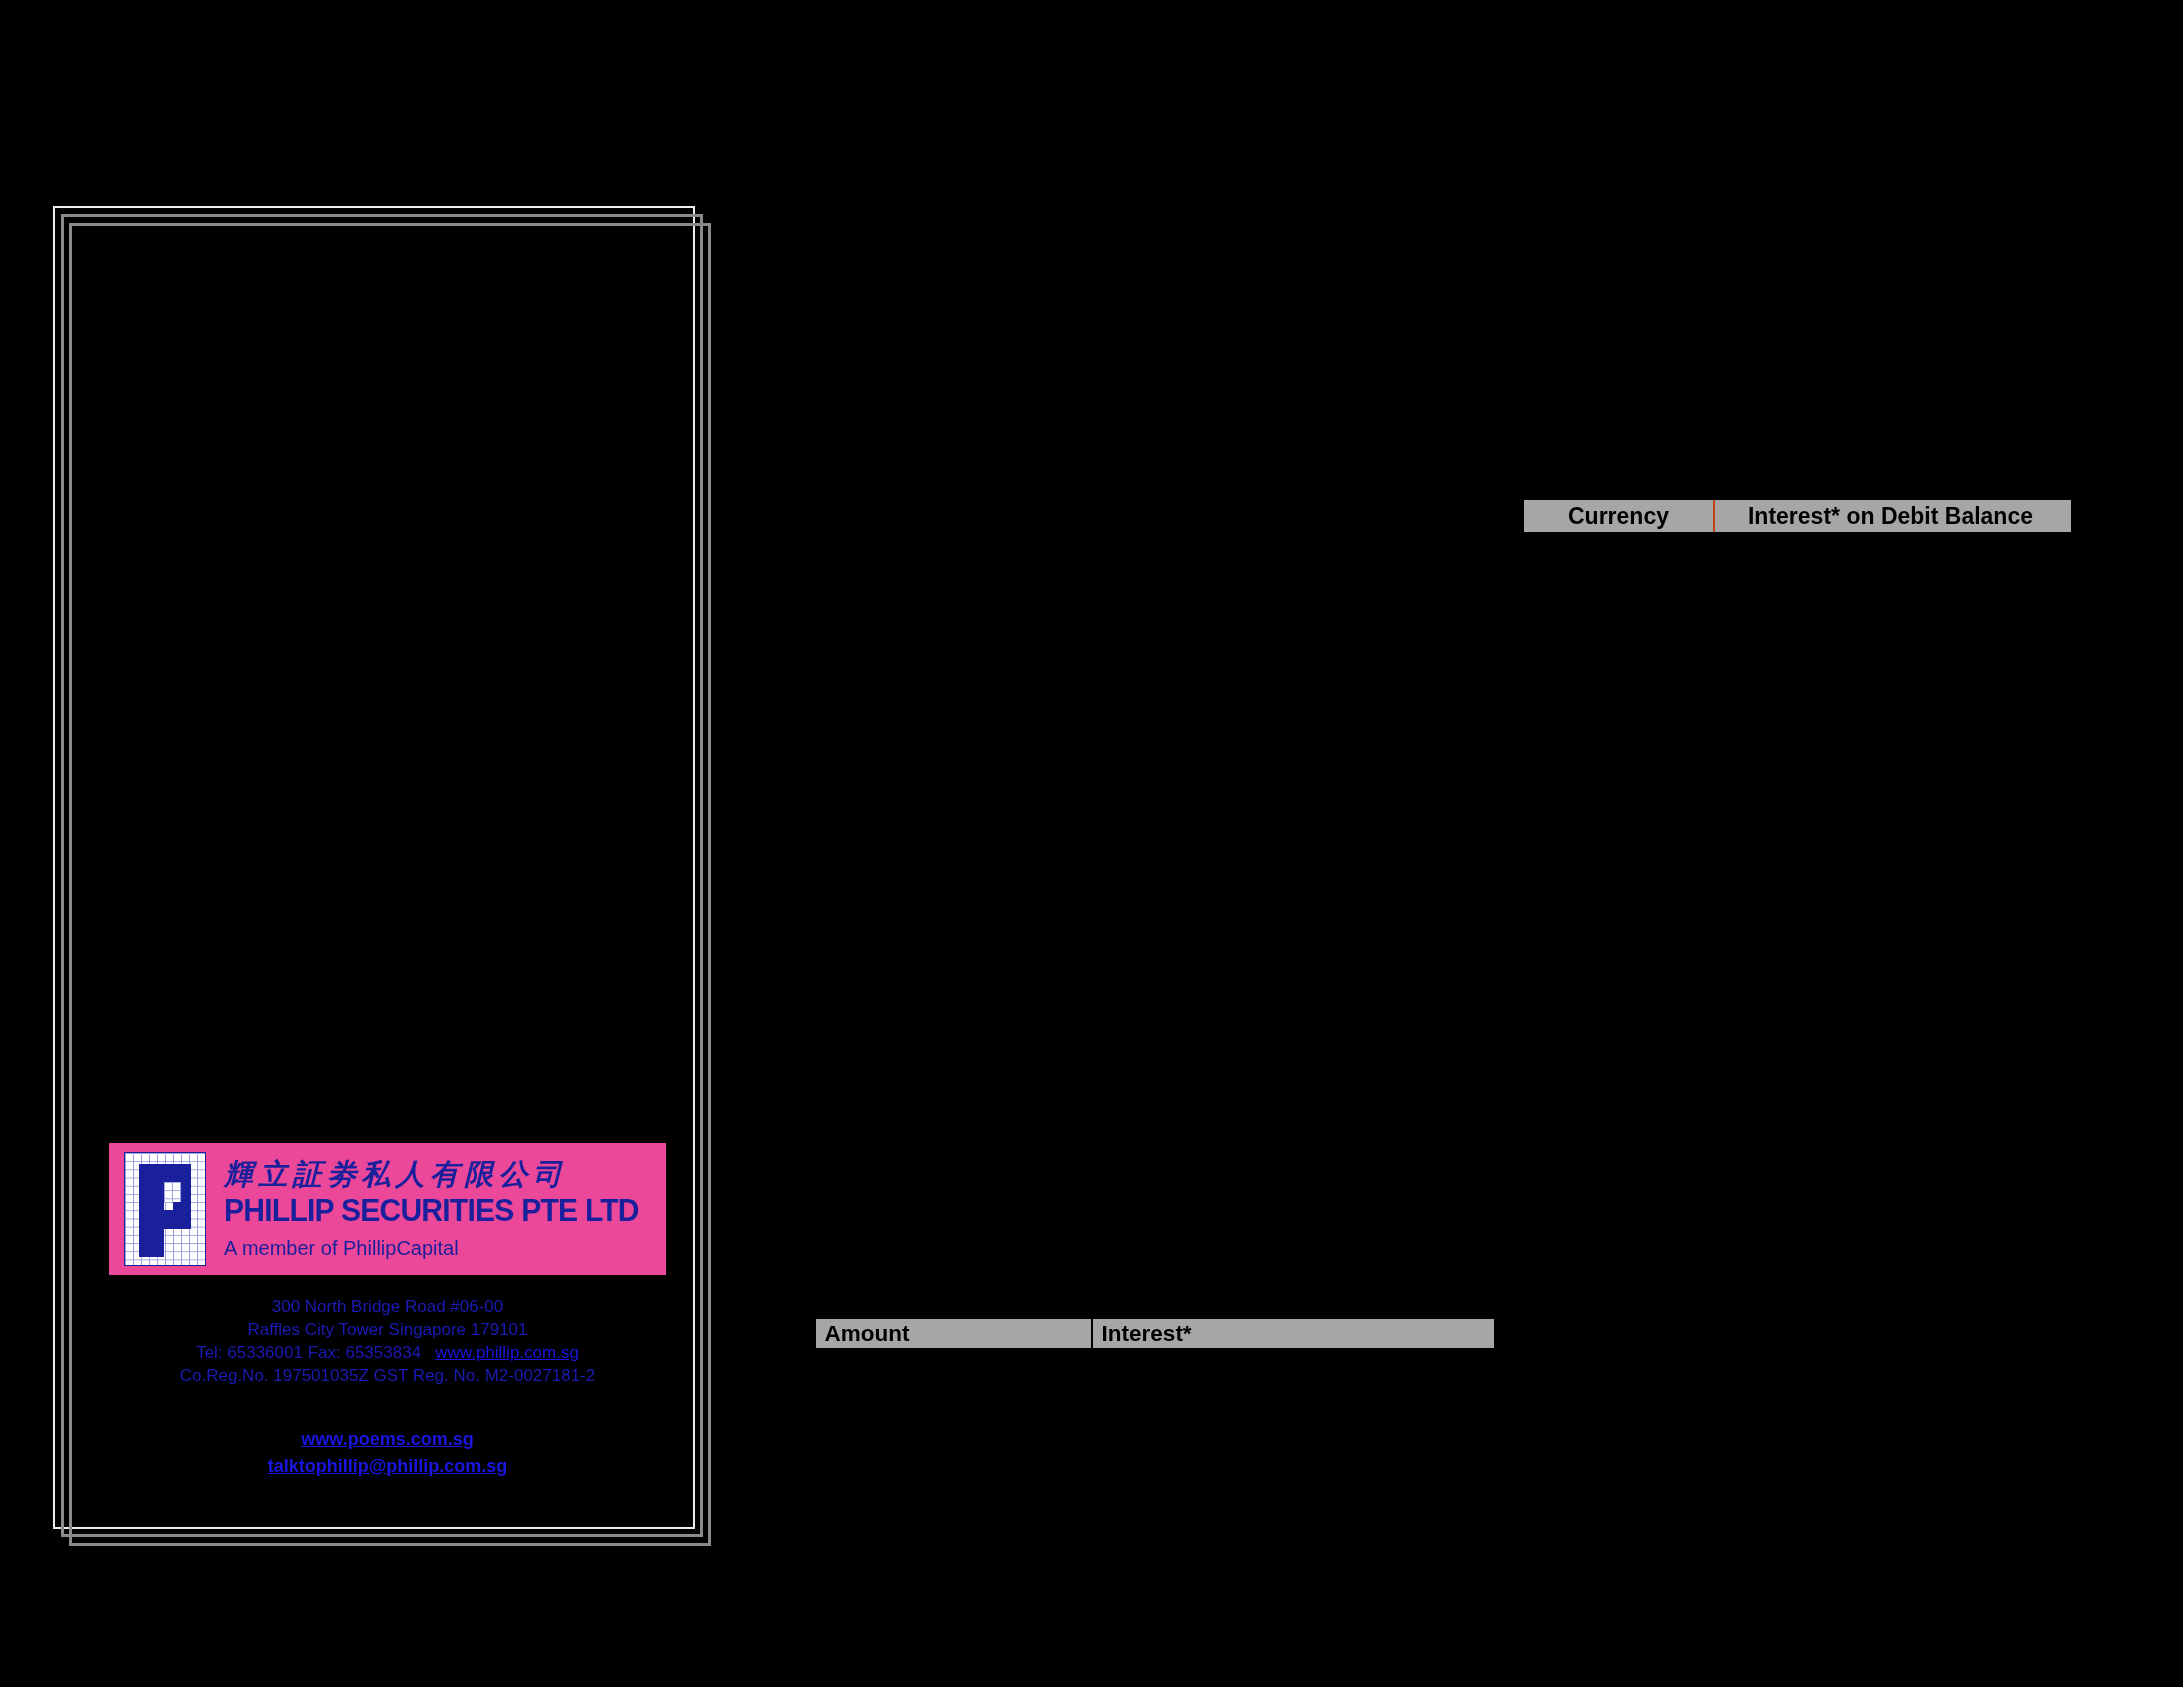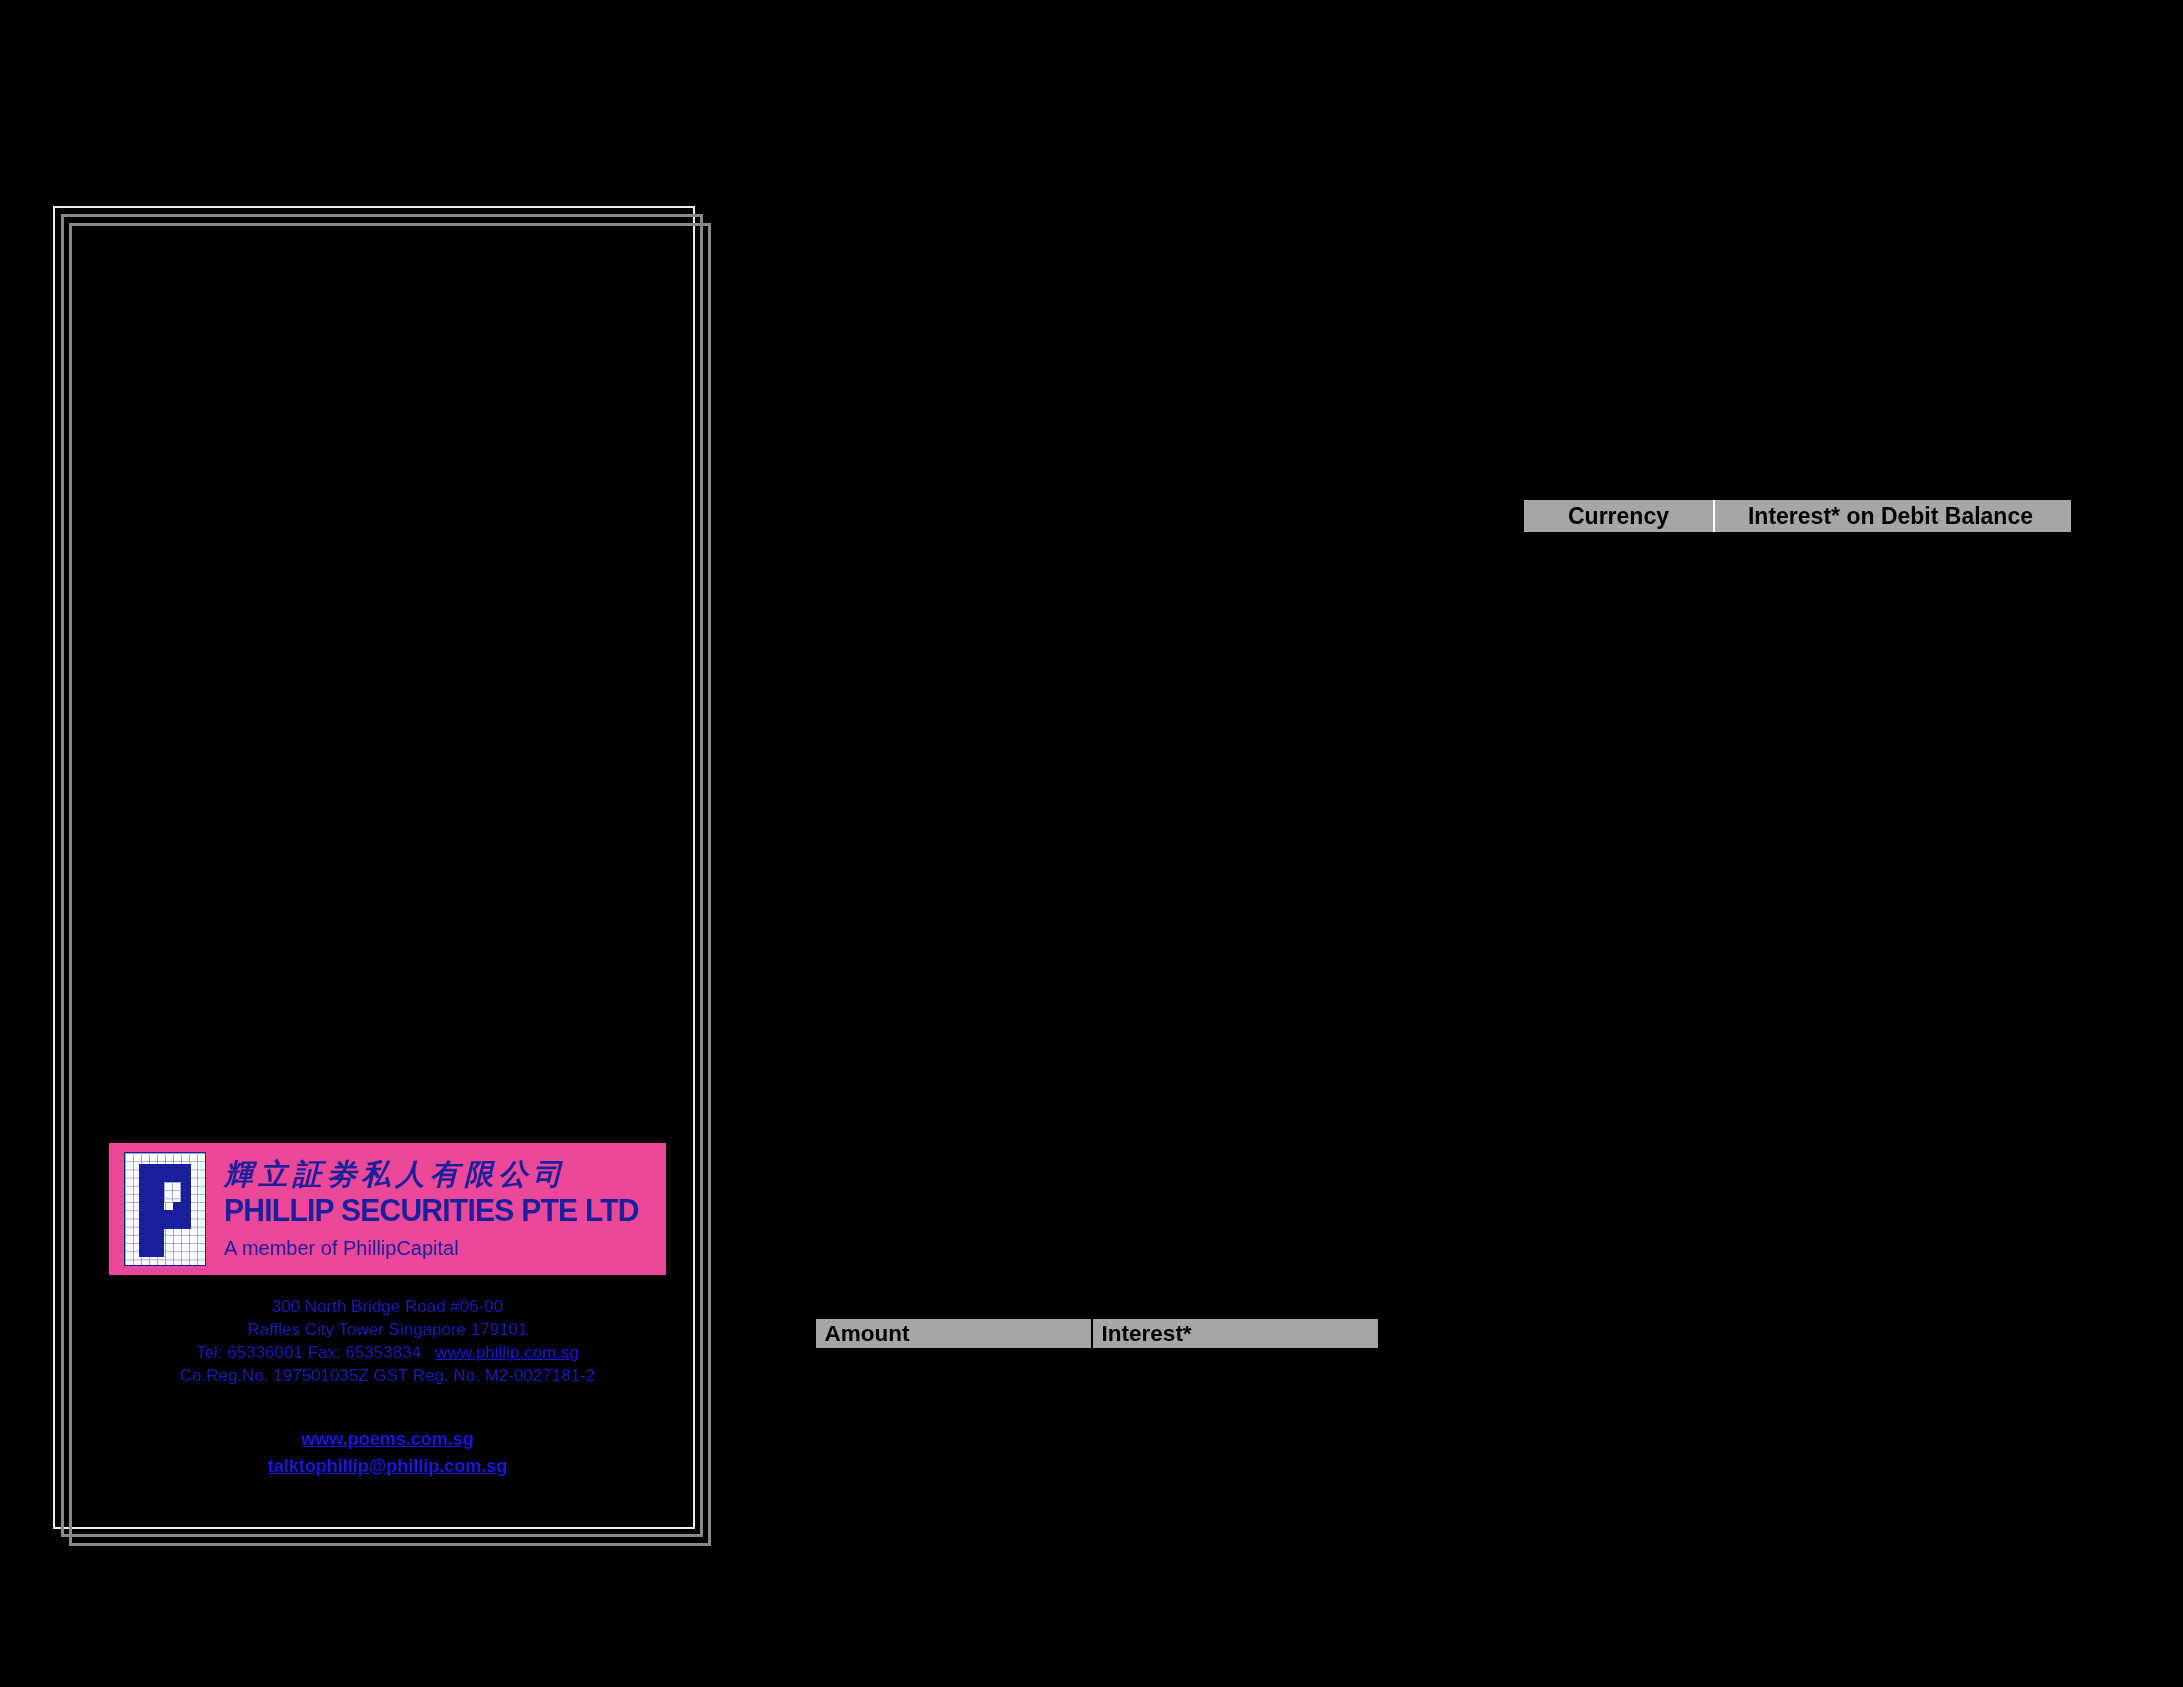--- a/index.html
+++ b/index.html
@@ -208,34 +208,34 @@
   #currency-table {
     left: 1524px;
     top: 500px;
     width: 547px;
     height: 32px;
   }
   #currency-table .c1 {
     width: 191px;
     justify-content: center;
     font-size: 23px;
-    border-right: 2px solid #ffffff;
+    border-right: 2px solid #c2410c;
   }
   #currency-table .c2 {
     width: 355px;
     justify-content: center;
     font-size: 23px;
     padding-right: 4px;
   }
 
   
   #amount-table {
     left: 816px;
     top: 1319px;
-    width: 562px;
+    width: 678px;
     height: 29px;
   }
   #amount-table .c1 {
     width: 277px;
     justify-content: flex-start;
     padding-left: 8.6px;
     font-size: 22.5px;
     border-right: 2px solid #000000;
   }
   #amount-table .c2 {

